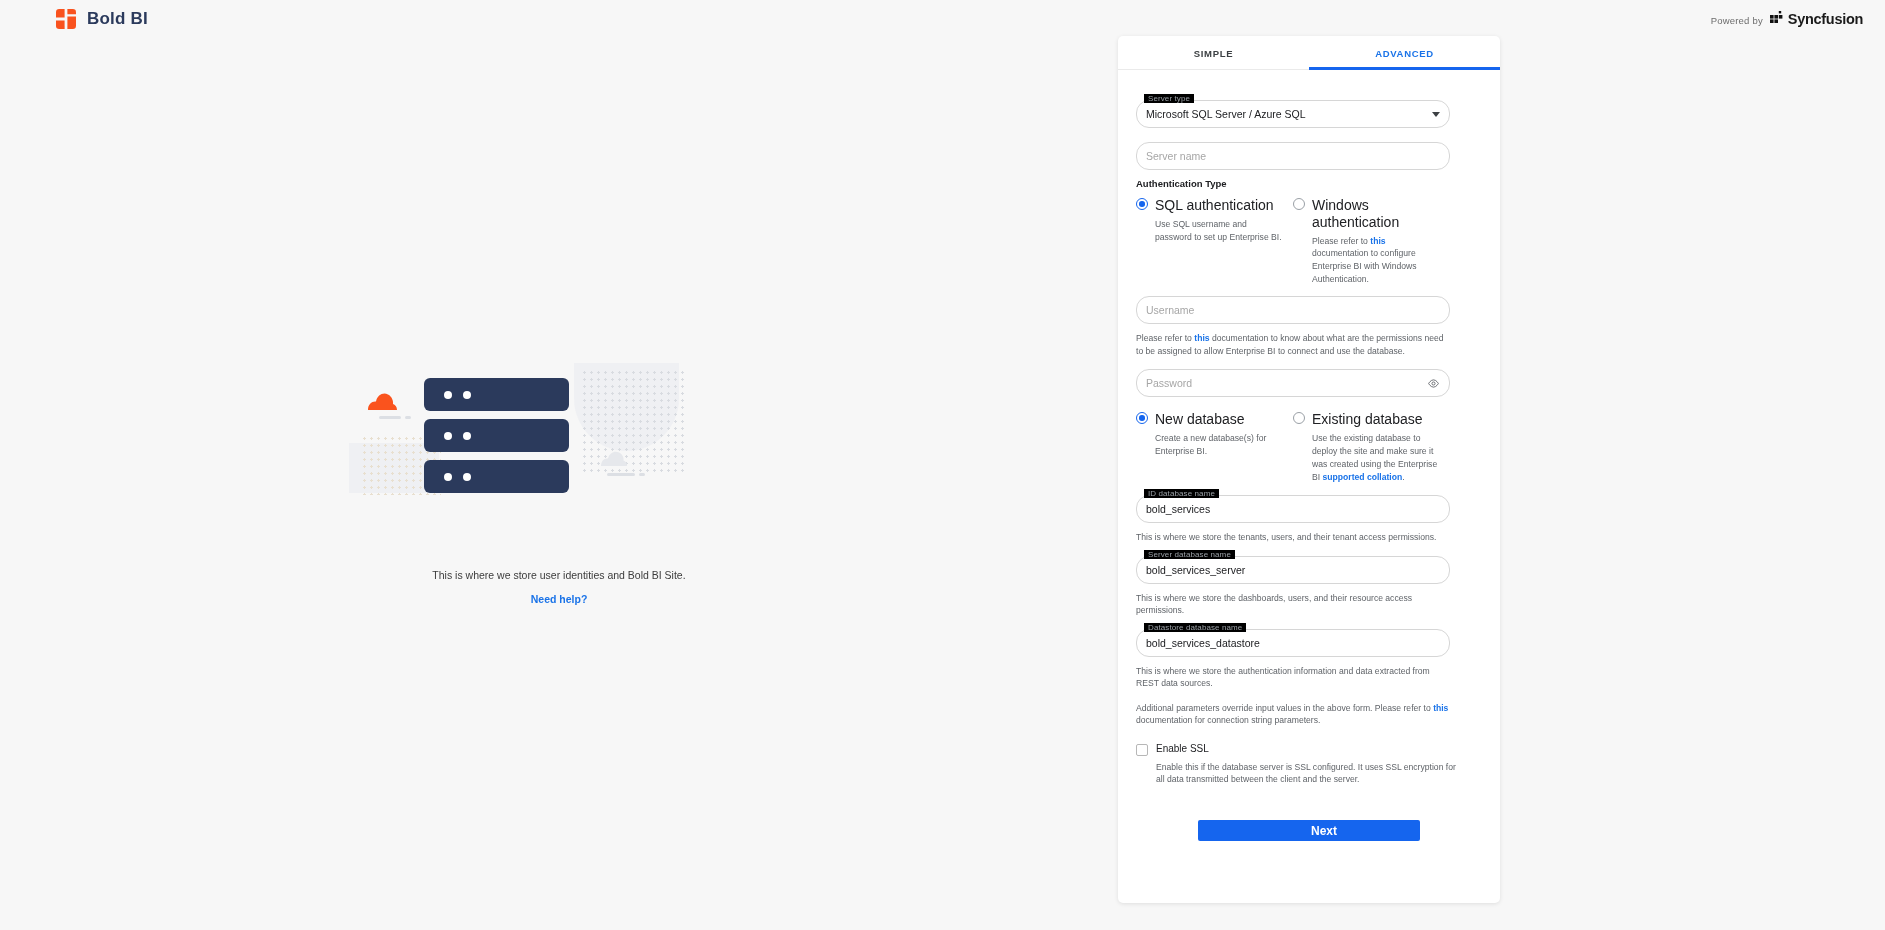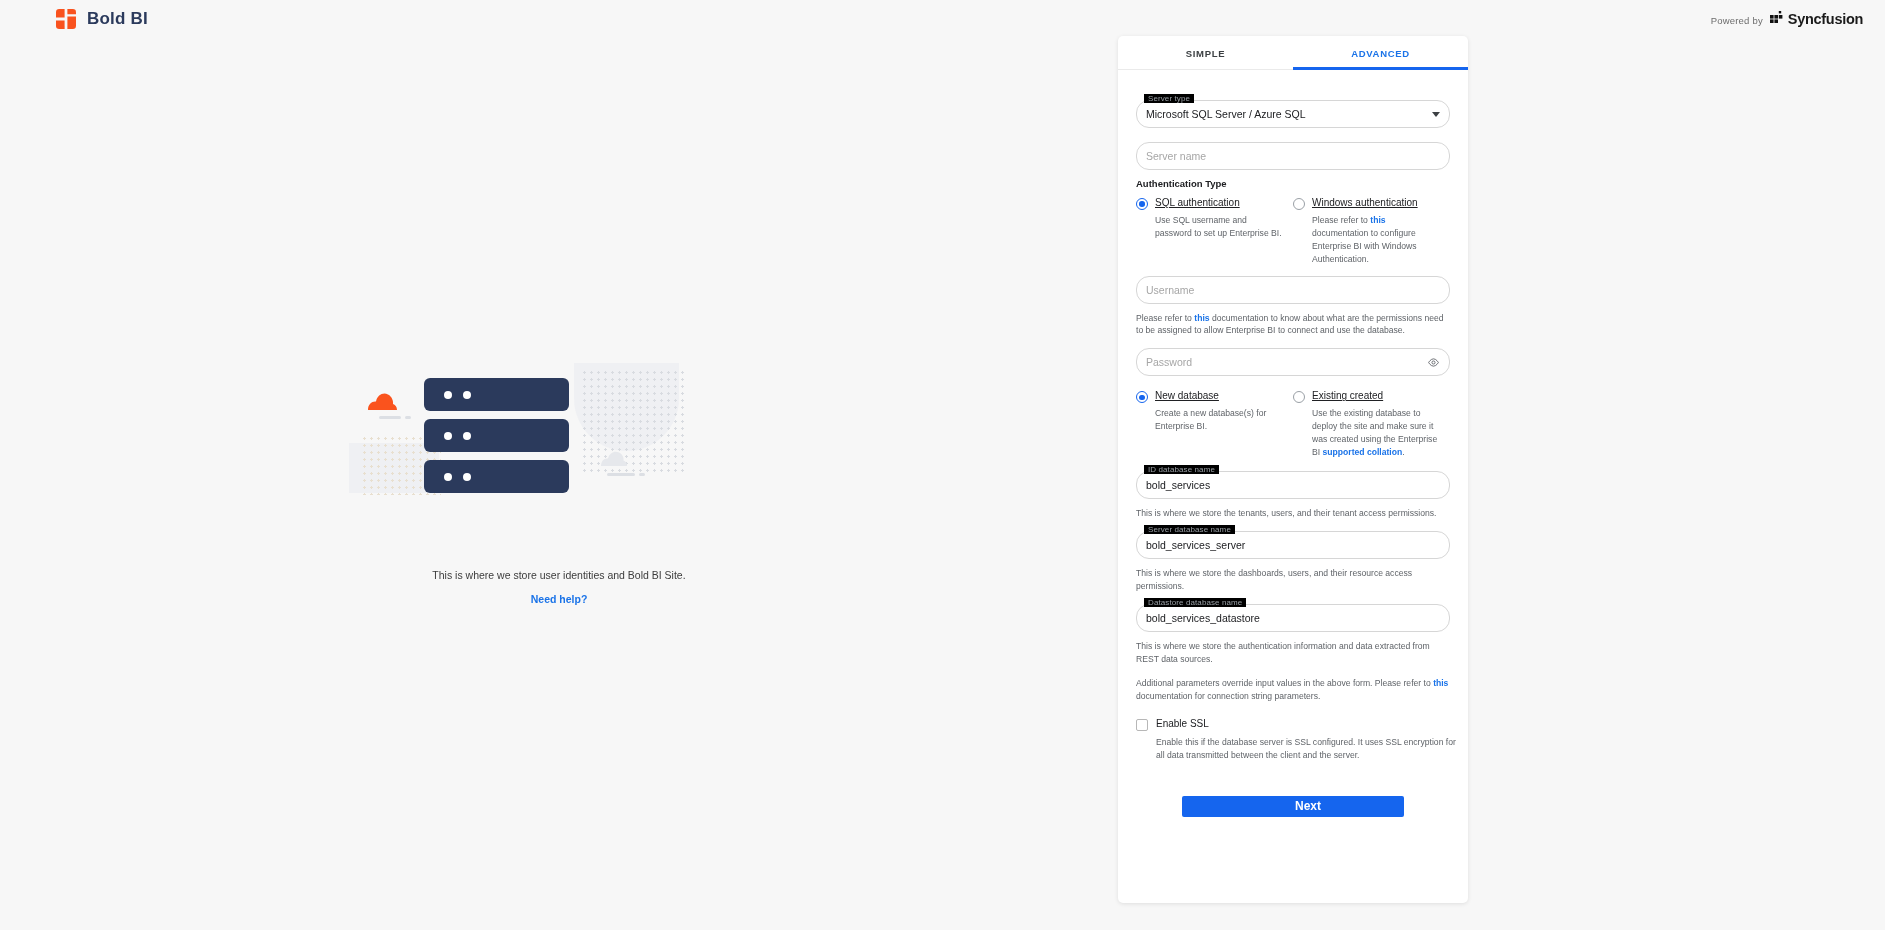--- a/index.html
+++ b/index.html
@@ -80,21 +80,21 @@
 
   .step-title {
     font-size: 19px; font-weight: bold; color: #f4511e; margin: 0 0 12px 0;
     letter-spacing: .1px;
   }
   .step-sub { font-size: 10.5px; color: #3c3c3c; margin: 0 0 12px 0; }
   .need-help { font-size: 10.5px; color: #1a73e8; text-decoration: none; font-weight: bold; }
 
   
   .card {
-    position: absolute; left: 1118px; top: 36px; width: 350px; height: 867px;
+    position: absolute; left: 1118px; top: 36px; width: 382px; height: 867px;
     background: #ffffff; border-radius: 5px;
     box-shadow: 0 1px 4px rgba(0,0,0,.10);
     overflow: hidden;
   }
   .tabs { display: flex; height: 34px; border-bottom: 1px solid #eaeaea; }
   .tab {
     flex: 1; display: flex; align-items: center; justify-content: center;
     font-size: 9.5px; font-weight: bold; letter-spacing: .7px;
     color: #3c4043; cursor: pointer; position: relative; height: 34px;
   }
@@ -136,21 +136,21 @@
   .radio-head { display: flex; align-items: flex-start; gap: 7px; }
   .radio {
     width: 12px; height: 12px; border-radius: 50%;
     border: 1.5px solid #9aa0a6; flex: none; margin-top: 1px; background: #fff;
   }
   .radio.checked { border-color: #1565ee; position: relative; }
   .radio.checked::after {
     content: ""; position: absolute; left: 2.2px; top: 2.2px;
     width: 5.6px; height: 5.6px; border-radius: 50%; background: #1565ee;
   }
-  .radio-label { font-size: 10px; color: #202124; line-height: 1.2; text-decoration: underline; }
+  .radio-label { font-size: 14px; color: #202124; line-height: 1.2; }
   .radio-desc {
     font-size: 8.6px; color: #5f6368; line-height: 1.5;
     margin: 4px 0 0 19px; width: 128px;
   }
 
   .check-row { display: flex; align-items: flex-start; gap: 8px; margin-top: 16px; }
   .checkbox {
     width: 12px; height: 12px; border: 1.5px solid #b7b7b7; border-radius: 2px;
     background: #fff; flex: none; margin-top: 1px;
   }
@@ -316,21 +316,21 @@
         <div class="radio-col">
           <div class="radio-head">
             <span class="radio checked"></span>
             <span class="radio-label">New database</span>
           </div>
           <div class="radio-desc">Create a new database(s) for Enterprise BI.</div>
         </div>
         <div class="radio-col">
           <div class="radio-head">
             <span class="radio"></span>
-            <span class="radio-label">Existing created</span>
+            <span class="radio-label">Existing database</span>
           </div>
           <div class="radio-desc">
             <span>Use the existing database to deploy the site and make sure it was created using the Enterprise BI </span><a class="lnk" href="#">supported collation</a><span>.</span>
           </div>
         </div>
       </div>
 
       <div class="field" style="margin-top:12px;">
         <span class="fld-legend">ID database name</span>
         <div class="fld-box">

